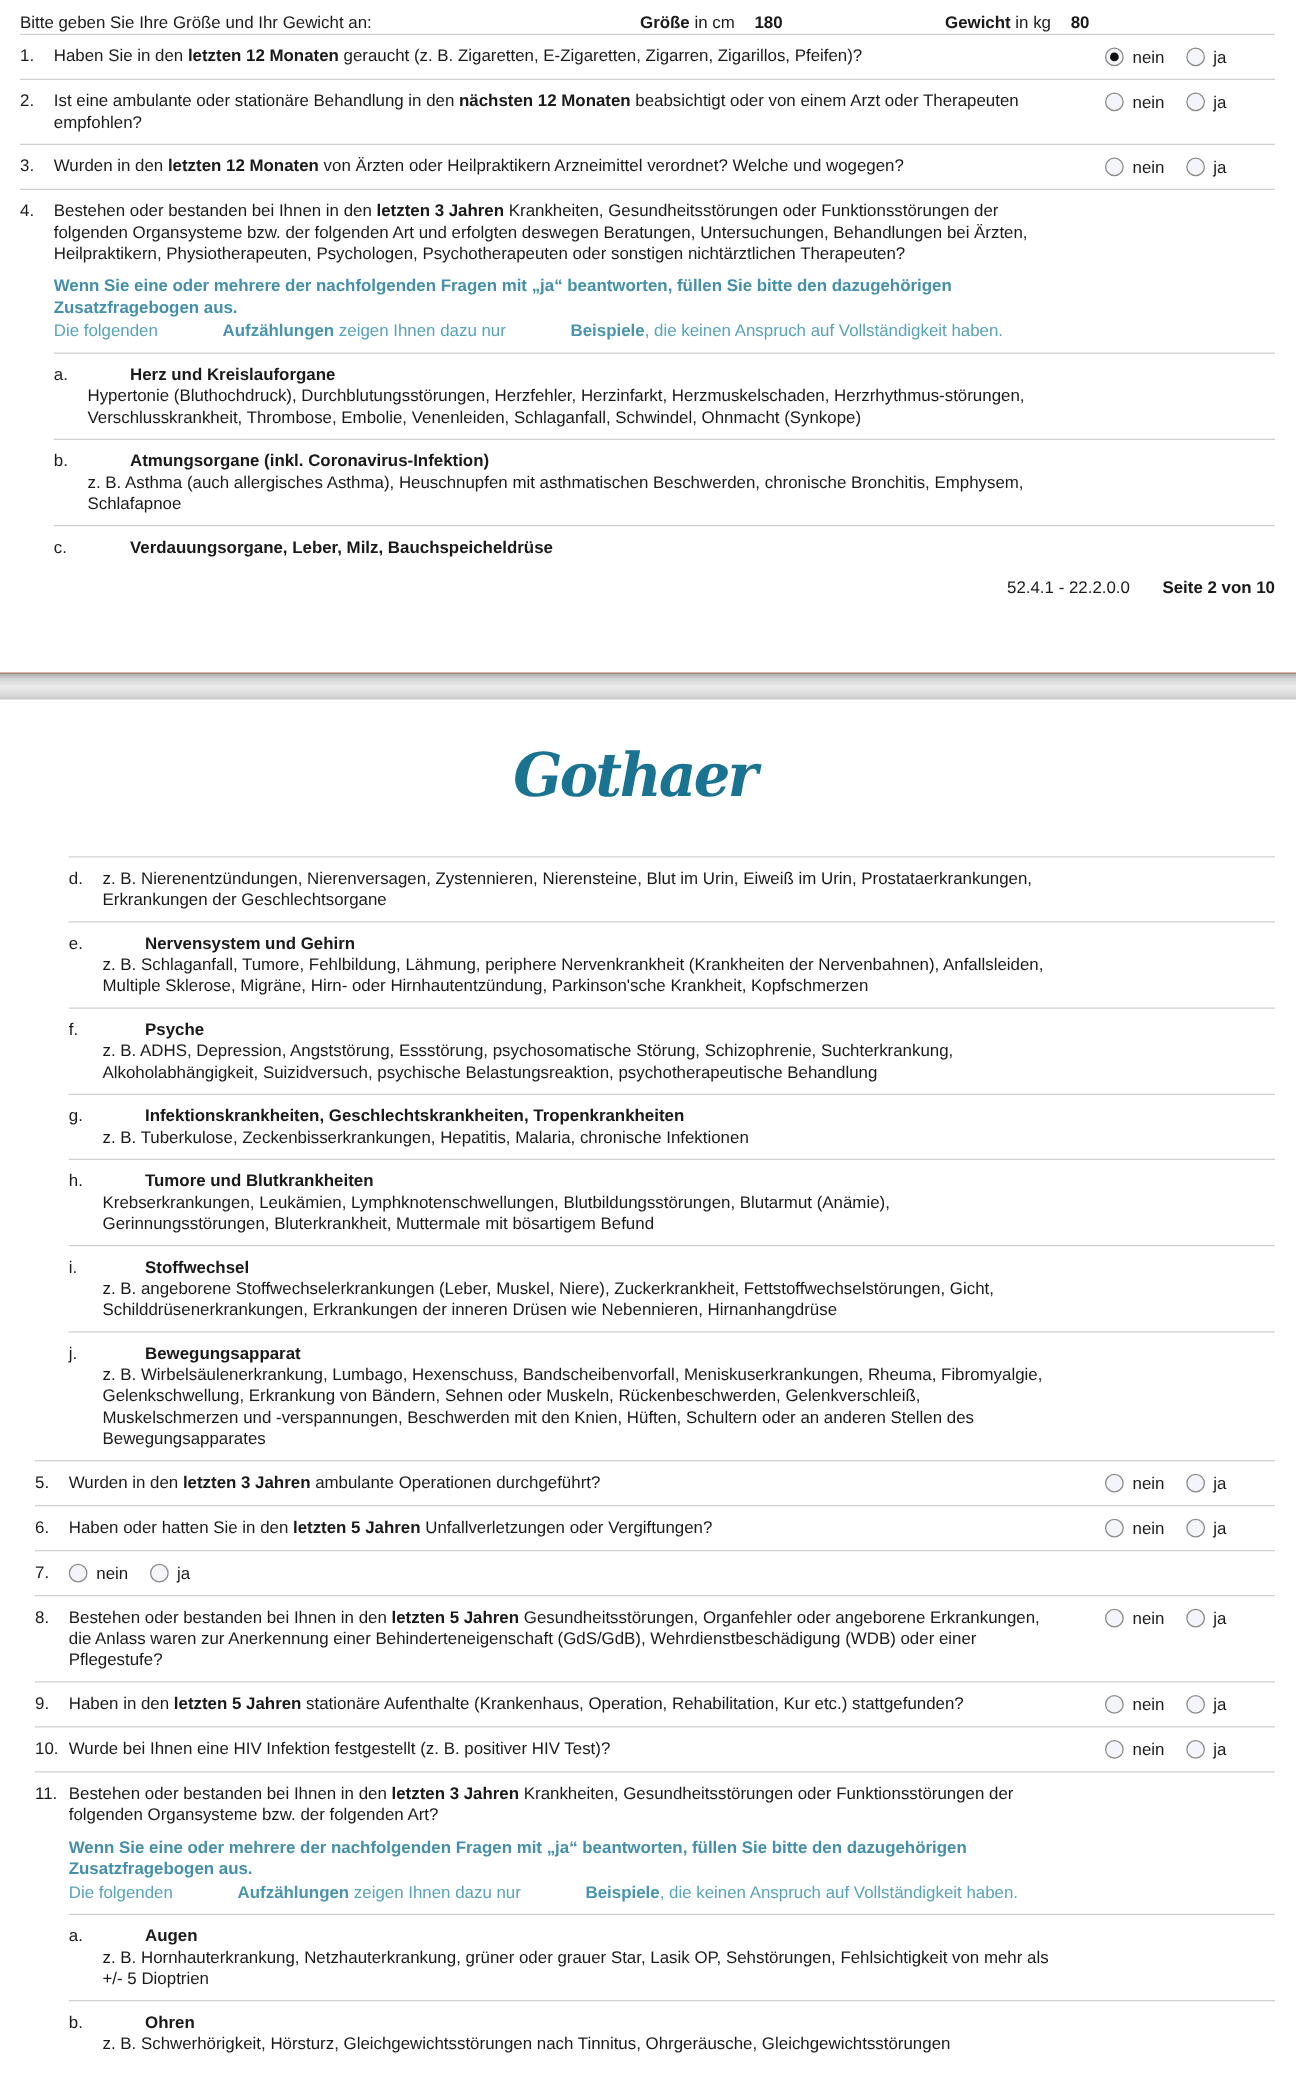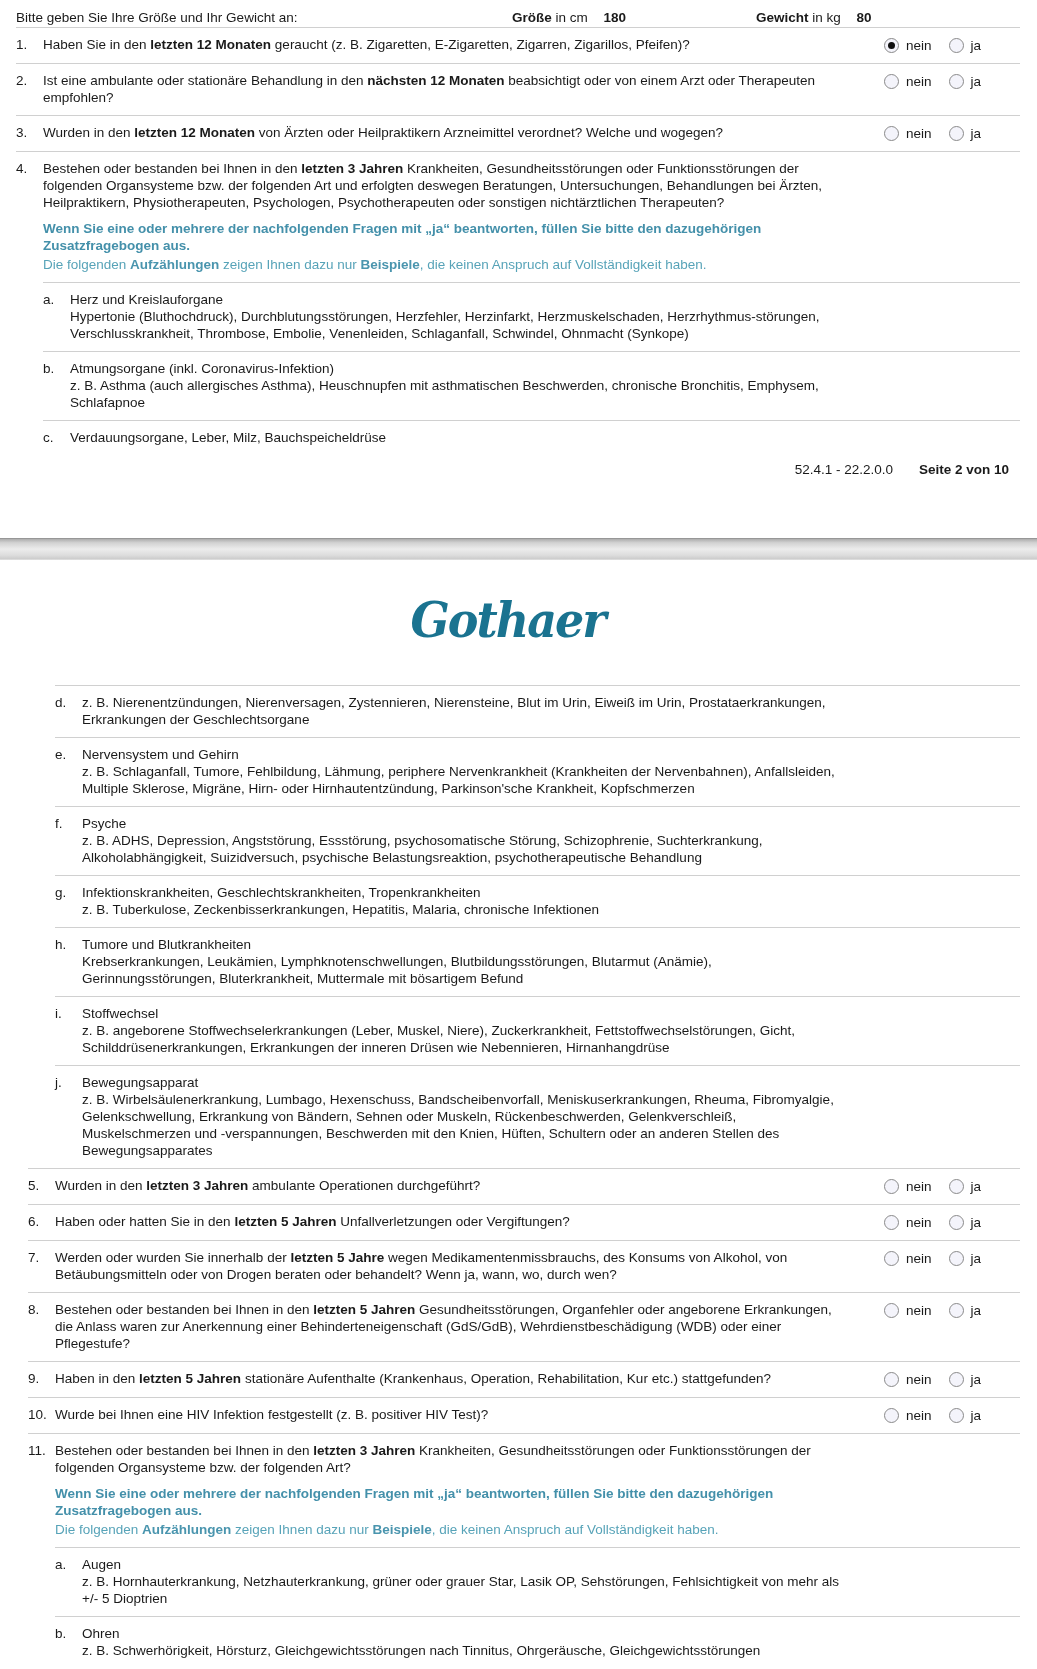--- a/index.html
+++ b/index.html
@@ -35,42 +35,42 @@
 
   
   .sep{height:1px;background:#d0d0d0;margin-right:17px;}
   .sep.q{margin-left:var(--indent);}
   .sep.s{margin-left:calc(var(--indent) + 27px);}
   .row{display:flex;align-items:flex-start;padding:8px 17px 9px 0;}
   .row .idx{flex:none;width:27px;}
   .qrow{padding-left:var(--indent);}
   .srow{padding-left:calc(var(--indent) + 27px);}
   .textcol{flex:1;padding-right:36px;}
-  .sub-title{font-weight:normal;}
+  .sub-title{font-weight:bold;margin-left:34px;}
   .radiocol{flex:none;width:136px;display:flex;align-items:flex-start;padding-top:1px;}
   .radio{
     flex:none;width:13px;height:13px;border-radius:50%;
     border:1px solid #8a8a8a;background:#f4f4fb;position:relative;margin-top:1px;
     cursor:pointer;
   }
   .radio.checked::after{
     content:"";position:absolute;left:3px;top:3px;right:3px;bottom:3px;
     border-radius:50%;background:#101010;
   }
   .radio-label{margin-left:7px;}
   .radio.second{margin-left:17px;}
 
   
   .note{margin-top:9px;}
   .note-bold{font-weight:bold;color:#4490aa;}
   .note-reg{color:#57a3b8;margin-top:2px;}
-  .note-reg b{color:#4a95ae;}
-
-  
-  .footer-row{display:flex;justify-content:flex-end;gap:26px;padding-right:28px;margin-top:6px;}
+  .note-reg b{color:#4a95ae;margin-left:48px;}
+
+  
+  .footer-row{display:flex;justify-content:flex-end;gap:26px;padding-right:17px;margin-top:6px;}
   .footer-code{font-weight:normal;}
   .footer-page{font-weight:bold;}
 
   
   .logo-block{text-align:center;padding:35px 22px 0 0;height:51px;margin-bottom:39px;}
   .logo-text{
     display:inline-block;
     font-family:"DejaVu Serif", serif;
     font-style:italic;
     font-weight:bold;
@@ -278,23 +278,20 @@
           <div class="radiocol">
             <span class="radio"></span>
             <span class="radio-label">nein</span>
             <span class="radio second"></span>
             <span class="radio-label">ja</span>
           </div>
         </div>
         <div class="sep q"></div>
         <div class="row qrow">
           <div class="idx">7.</div>
-          <div class="textcol">
-            <div class="q-text"><span>Werden oder wurden Sie innerhalb der </span><b>letzten 5 Jahre</b><span> wegen Medikamentenmissbrauchs, des Konsums von Alkohol, von Betäubungsmitteln oder von Drogen beraten oder behandelt? Wenn ja, wann, wo, durch wen?</span></div>
-          </div>
           <div class="radiocol">
             <span class="radio"></span>
             <span class="radio-label">nein</span>
             <span class="radio second"></span>
             <span class="radio-label">ja</span>
           </div>
         </div>
         <div class="sep q"></div>
         <div class="row qrow">
           <div class="idx">8.</div>

